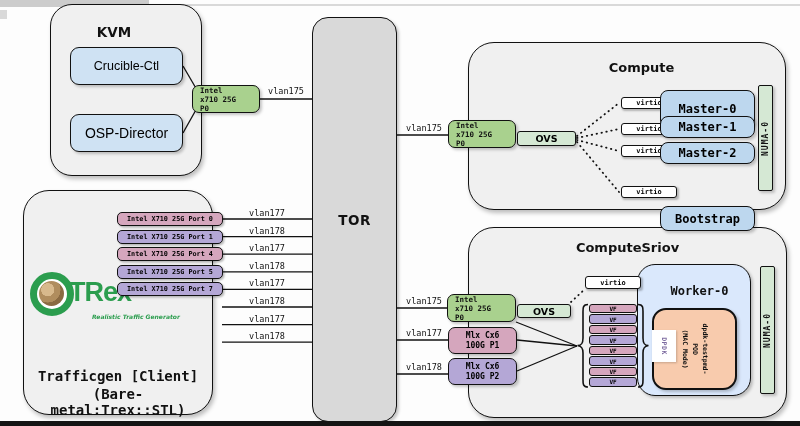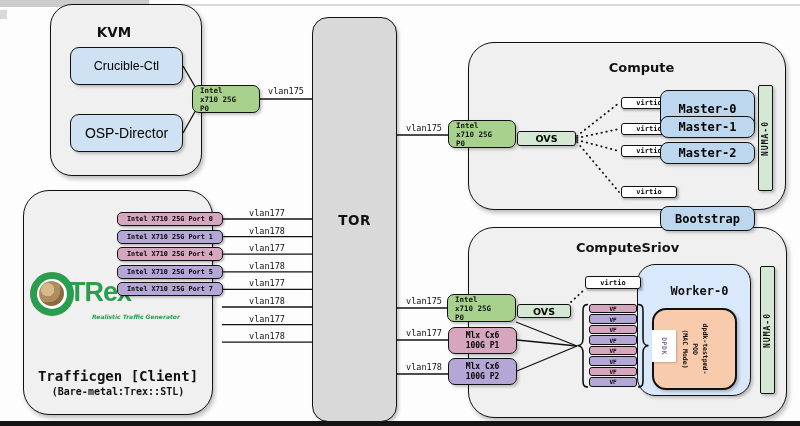--- a/index.html
+++ b/index.html
@@ -188,21 +188,21 @@
   <span class="vlan" style="left:235px;top:208px;">vlan177</span>
   <span class="vlan" style="left:235px;top:225.6px;">vlan178</span>
   <span class="vlan" style="left:235px;top:243.2px;">vlan177</span>
   <span class="vlan" style="left:235px;top:260.8px;">vlan178</span>
   <span class="vlan" style="left:235px;top:278.4px;">vlan177</span>
   <span class="vlan" style="left:235px;top:296px;">vlan178</span>
   <span class="vlan" style="left:235px;top:313.6px;">vlan177</span>
   <span class="vlan" style="left:235px;top:331.2px;">vlan178</span>
 
   <div class="title mono" style="left:26px;top:368px;width:184px;font-size:14px;">Trafficgen [Client]</div>
-  <div class="title mono" style="left:26px;top:386px;width:184px;font-size:10px;">(Bare-metal:Trex::STL)</div>
+  <div class="title mono" style="left:26px;top:386px;width:184px;font-size:14px;">(Bare-metal:Trex::STL)</div>
 
   <svg class="layer" width="800" height="426" viewBox="0 0 800 426">
     <g stroke="#111" stroke-width="1.6" fill="none">
       <path d="M588,304.5 C582.5,304.5 583,308 583,313 L583,338 C583,343 582,345.5 577.5,345.5 C582,346 583,348.5 583,353 L583,378 C583,383.5 582.5,387 588,387"></path>
       <path d="M638,304.5 C643.5,304.5 643,308 643,313 L643,338 C643,343 644,345.5 648.5,345.5 C644,346 643,348.5 643,353 L643,378 C643,383.5 643.5,387 638,387"></path>
     </g>
   </svg>
 
   <div class="abs" style="left:0;top:421px;width:800px;height:5px;background:#141414;"></div>
 </div>

